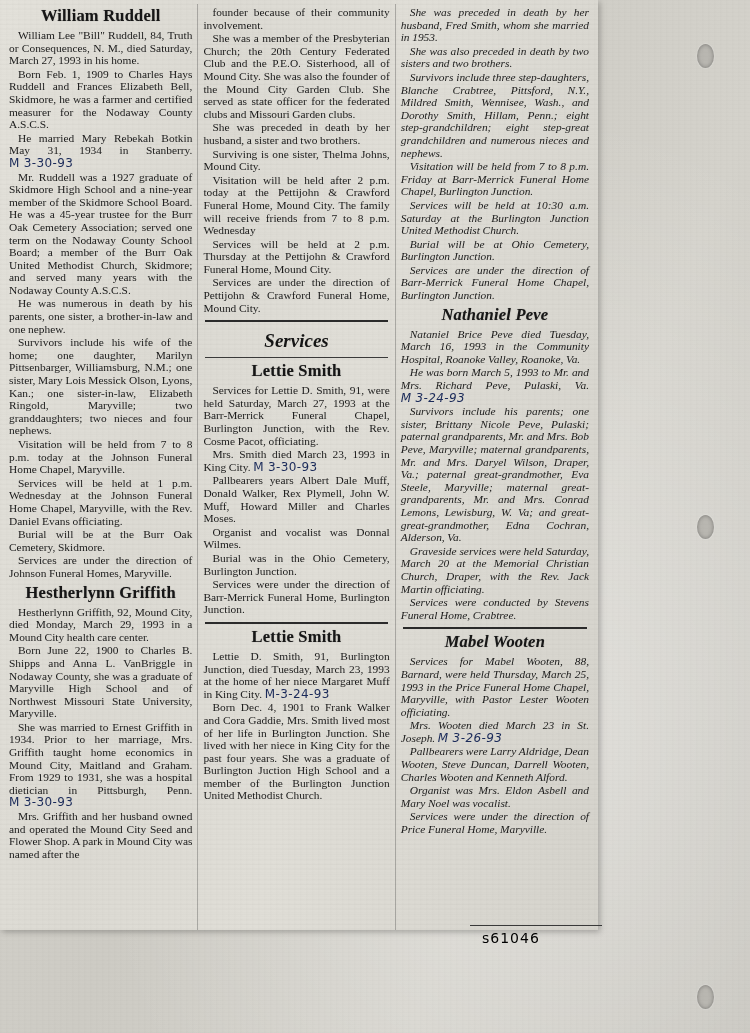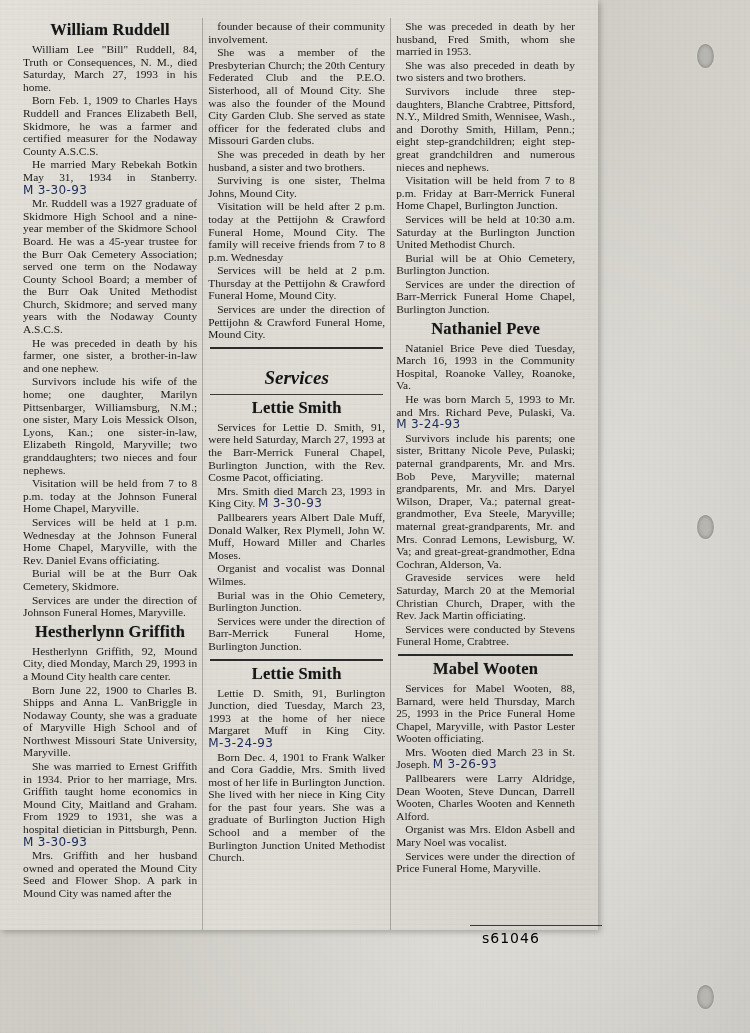--- a/index.html
+++ b/index.html
@@ -62,51 +62,51 @@
     position:absolute; inset:0;
     background-image:
       repeating-linear-gradient(0deg, rgba(0,0,0,0.025) 0px, rgba(0,0,0,0) 2px, rgba(0,0,0,0) 5px);
     opacity:.8;
     pointer-events:none;
   }
   .cols {
     position: relative;
     display: flex;
     height: 100%;
-    padding: 18px;
+    padding: 4px;
   }
   .col {
     position: relative;
     width: 193px;
     padding: 2px 5px 0 5px;
     box-sizing: border-box;
   }
   .col + .col { border-left: 1px solid rgba(70,70,70,0.35); }
   .col.c1 { width: 196px; }
   .col.c2 { width: 200px; }
-  .col.c3 { width: 202px; }
+  .col.c3 { width: 202px; font-style: italic; }
 
   h2.headline {
     font-family: "Liberation Serif", serif;
     font-weight: bold;
     font-size: 16.5px;
     letter-spacing: .2px;
     margin: 3px 0 3px 0;
     text-align: center;
     color: #171717;
     text-shadow: 0 0 1px rgba(0,0,0,0.35);
   }
   h2.headline.top { margin-top: 0; }
   h3.section {
     font-family: "Liberation Serif", serif;
     font-weight: bold;
     font-style: italic;
     font-size: 19px;
     text-align: center;
-    margin: 18px 0 5px 0;
+    margin: 8px 0 5px 0;
     color: #151515;
   }
   .rule {
     border: 0;
     border-top: 2px solid #2b2b2b;
     margin: 6px 2px 3px 2px;
   }
   .rule.thin {
     border-top: 1px solid #3a3a3a;
     margin: 3px 2px;
@@ -162,21 +162,21 @@
   <div class="clipping">
     <div class="clipping-grain"></div>
     <div class="cols">
 
       <div class="col c1">
         <h2 class="headline top">William Ruddell</h2>
         <p>William Lee "Bill" Ruddell, 84, Truth or Consequences, N. M., died Saturday, March 27, 1993 in his home.</p>
         <p>Born Feb. 1, 1909 to Charles Hays Ruddell and Frances Elizabeth Bell, Skidmore, he was a farmer and certified measurer for the Nodaway County A.S.C.S.</p>
         <p><span>He married Mary Rebekah Botkin May 31, 1934 in Stanberry.</span> <span class="hand">M 3-30-93</span></p>
         <p>Mr. Ruddell was a 1927 graduate of Skidmore High School and a nine-year member of the Skidmore School Board. He was a 45-year trustee for the Burr Oak Cemetery Association; served one term on the Nodaway County School Board; a member of the Burr Oak United Methodist Church, Skidmore; and served many years with the Nodaway County A.S.C.S.</p>
-        <p>He was preceded in death by his farmer, one sister, a brother-in-law and one nephew.</p>
+        <p>He was numerous in death by his parents, one sister, a brother-in-law and one nephew.</p>
         <p>Survivors include his wife of the home; one daughter, Marilyn Pittsenbarger, Williamsburg, N.M.; one sister, Mary Lois Messick Olson, Lyons, Kan.; one sister-in-law, Elizabeth Ringold, Maryville; two granddaughters; two nieces and four nephews.</p>
         <p>Visitation will be held from 7 to 8 p.m. today at the Johnson Funeral Home Chapel, Maryville.</p>
         <p>Services will be held at 1 p.m. Wednesday at the Johnson Funeral Home Chapel, Maryville, with the Rev. Daniel Evans officiating.</p>
         <p>Burial will be at the Burr Oak Cemetery, Skidmore.</p>
         <p>Services are under the direction of Johnson Funeral Homes, Maryville.</p>
         <p></p>
 
         <h2 class="headline">Hestherlynn Griffith</h2>
         <p>Hestherlynn Griffith, 92, Mound City, died Monday, March 29, 1993 in a Mound City health care center.</p>
         <p>Born June 22, 1900 to Charles B. Shipps and Anna L. VanBriggle in Nodaway County, she was a graduate of Maryville High School and of Northwest Missouri State University, Maryville.</p>

